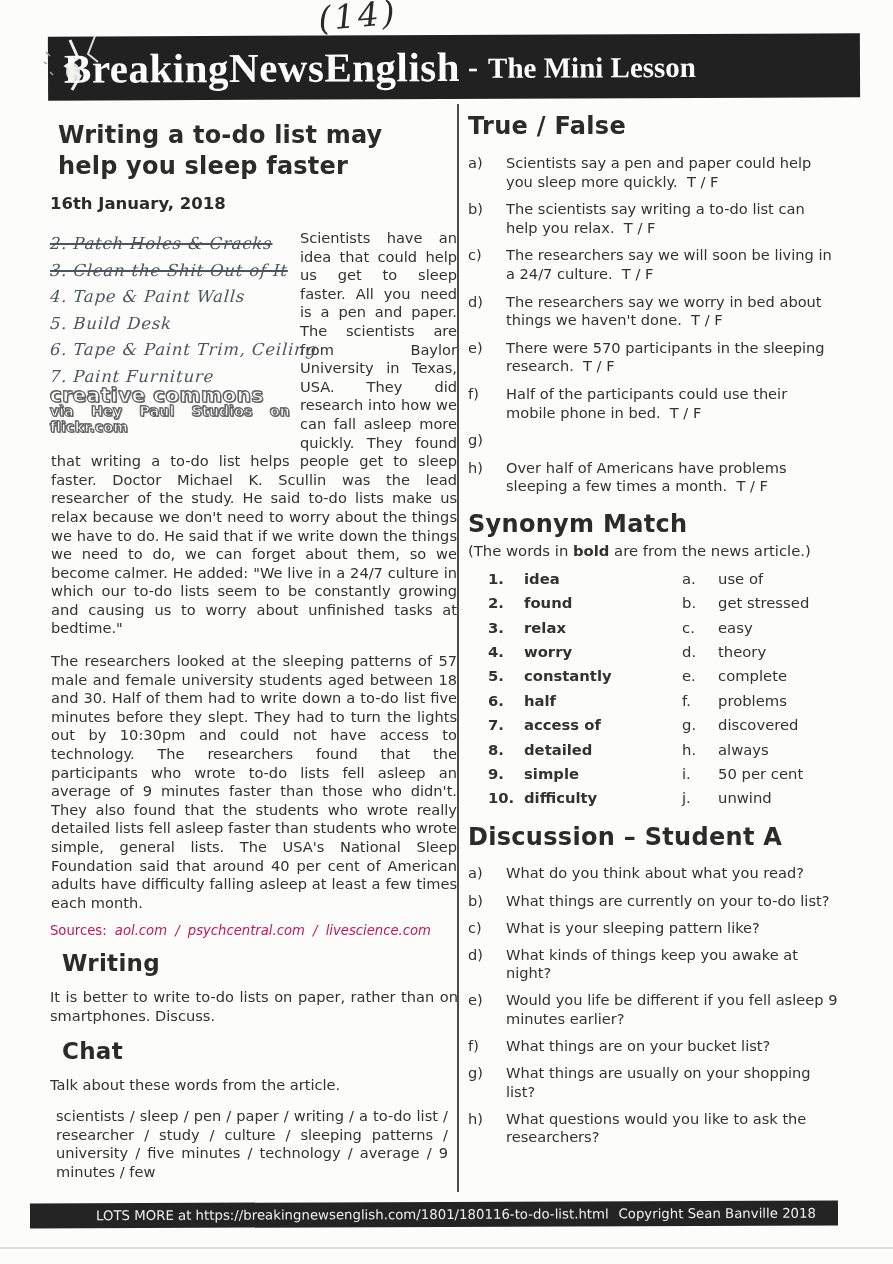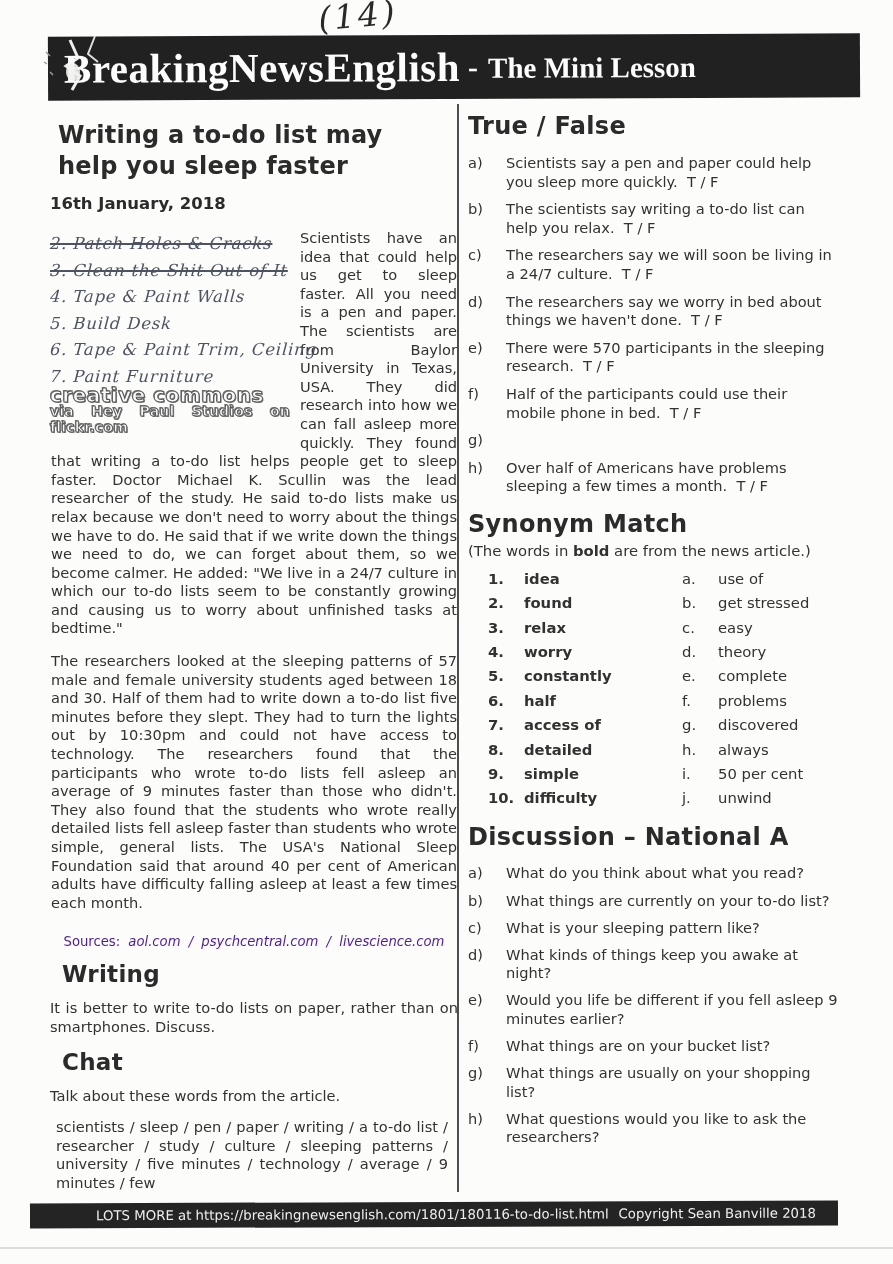--- a/index.html
+++ b/index.html
@@ -29,21 +29,21 @@
   
   .todo-img{float:left;width:240px;margin:2px 10px 4px 0;position:relative;}
   .todo-line{font-family:"DejaVu Serif",serif;font-style:italic;font-size:16.5px;line-height:26.5px;
              color:#4d5360;letter-spacing:0.8px;white-space:nowrap;transform:skewX(-4deg);}
   .todo-line.struck{text-decoration:line-through;text-decoration-thickness:1.5px;}
   .img-caption{margin-top:-3px;line-height:16px;}
   .cap1{font-size:20px;font-weight:bold;color:#fbfbfb;letter-spacing:0.5px;
         -webkit-text-stroke:1px #5a5a5a;text-shadow:0 0 1px #666,1px 1px 0 #777,-1px -1px 0 #777;}
   .cap2{font-size:14px;font-weight:bold;color:#fbfbfb;letter-spacing:0.2px;
         -webkit-text-stroke:0.9px #5a5a5a;text-shadow:0 0 1px #666,1px 1px 0 #777,-1px -1px 0 #777;}
-  .sources{margin-top:22px;font-size:13.2px;color:#4c1d95;word-spacing:4px;text-align:center;}
+  .sources{margin-top:11px;font-size:13.2px;color:#be185d;word-spacing:4px;}
   .sources .src{font-style:italic;}
   h2.section{margin:12px;font-size:23px;font-weight:bold;color:#2b2b2b;letter-spacing:0.3px;}
   .mt-w{margin-top:20px;} .mt-c{margin-top:22px;}
   .prompt{margin-top:11px;font-size:14.6px;line-height:18.6px;text-align:justify;color:#323232;}
   .chat-words{margin-top:13px;padding:0 10px 0 6px;font-size:14.6px;line-height:18.6px;
               text-align:justify;color:#323232;}
   
   h2.section-r{margin:0;font-size:24px;font-weight:bold;color:#2b2b2b;letter-spacing:0.3px;}
   .qa-list{margin-top:14px;}
   .qa-row{display:flex;margin-bottom:9px;font-size:14.6px;line-height:18.6px;color:#323232;}
@@ -203,21 +203,21 @@
       <span class="match-term">simple</span>
       <span class="match-letter">i.</span>
       <span class="match-option">50 per cent</span>
 
       <span class="match-num">10.</span>
       <span class="match-term">difficulty</span>
       <span class="match-letter">j.</span>
       <span class="match-option">unwind</span>
     </div>
 
-    <h2 class="section-r" style="margin-top:16px;">Discussion – National A</h2>
+    <h2 class="section-r" style="margin-top:16px;">Discussion – Student A</h2>
     <div class="qa-list disc-list">
       <div class="qa-row">
         <span class="qa-label">a)</span>
         <span class="qa-text">What do you think about what you read?</span>
       </div>
       <div class="qa-row">
         <span class="qa-label">b)</span>
         <span class="qa-text">What things are currently on your to-do list?</span>
       </div>
       <div class="qa-row">

